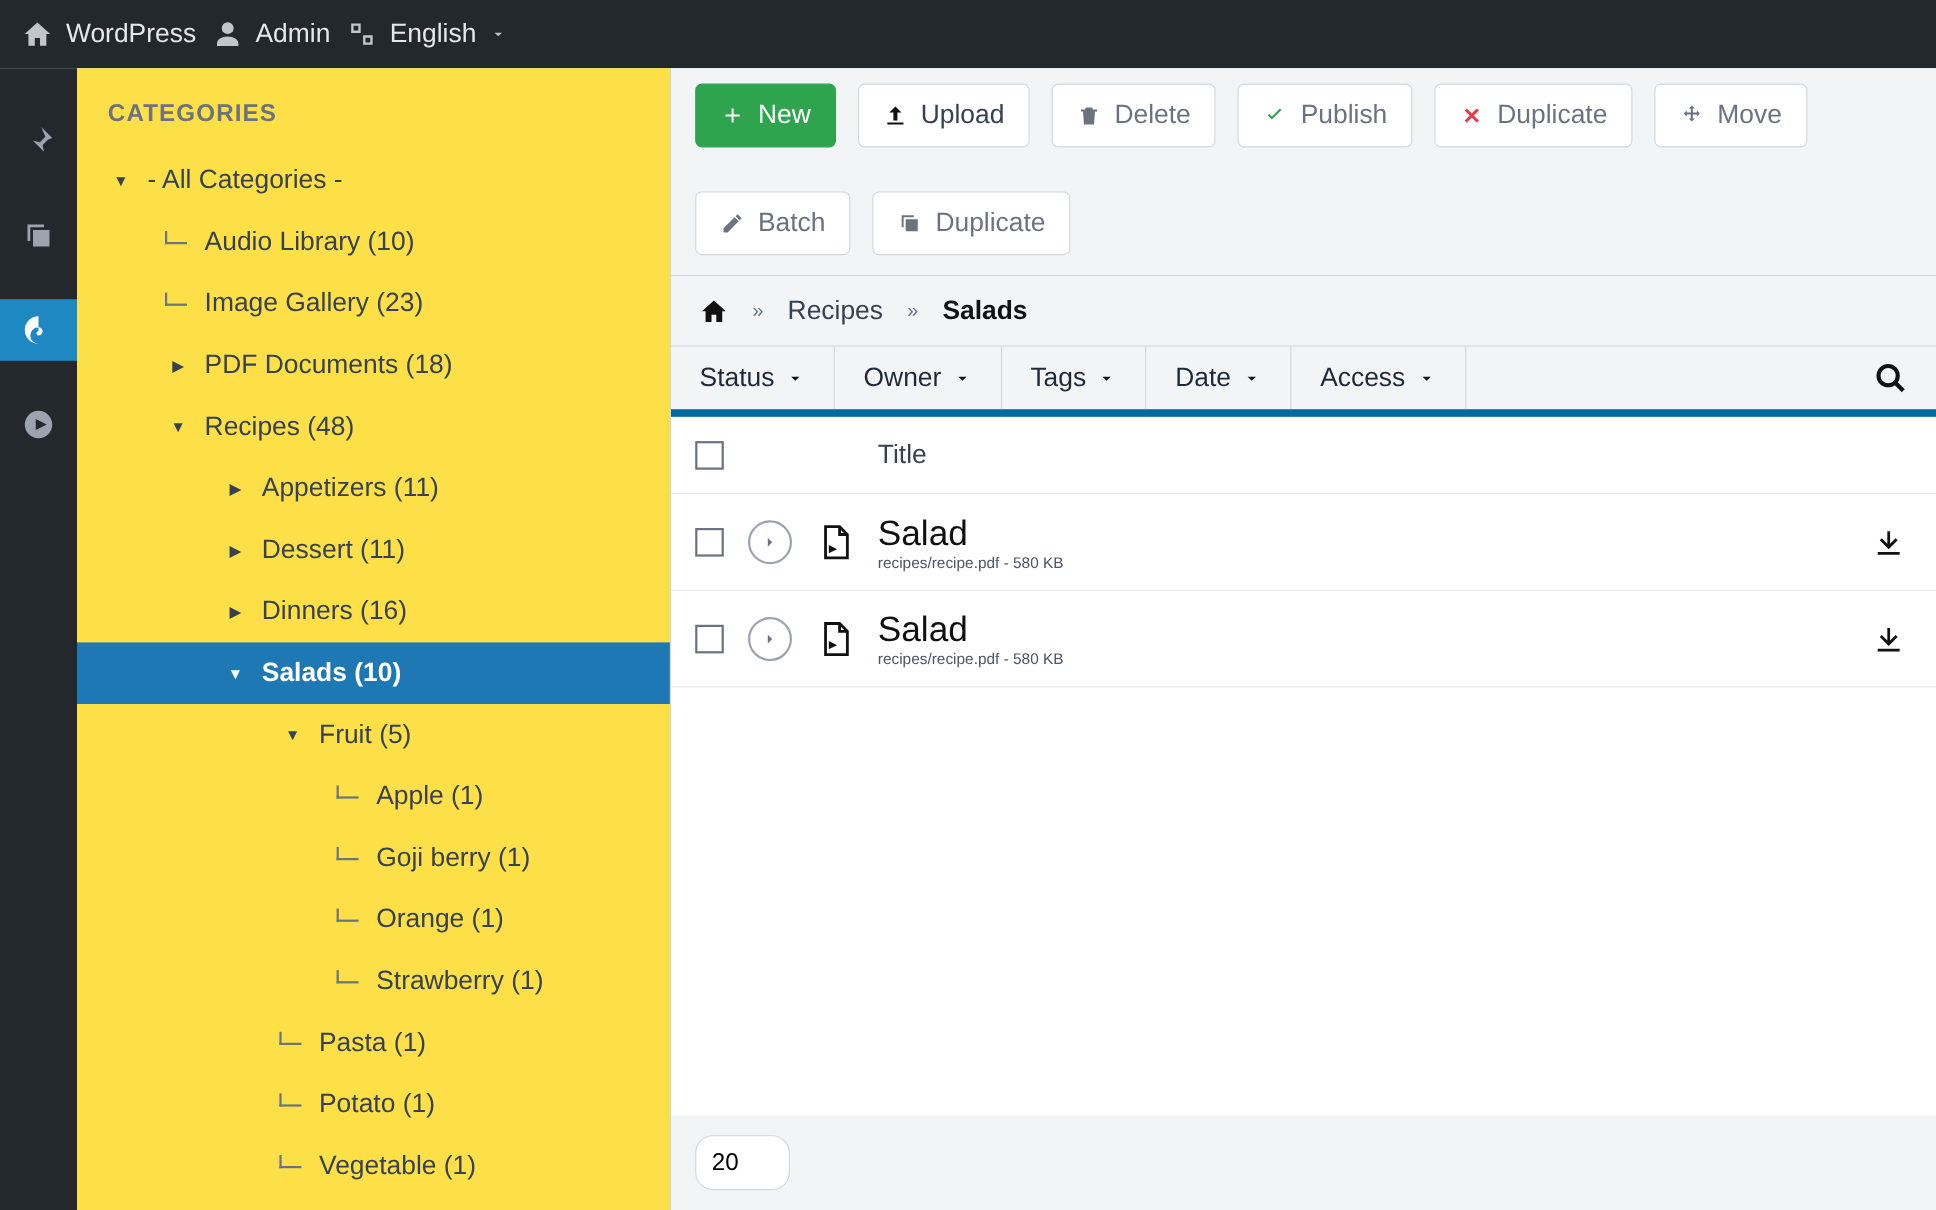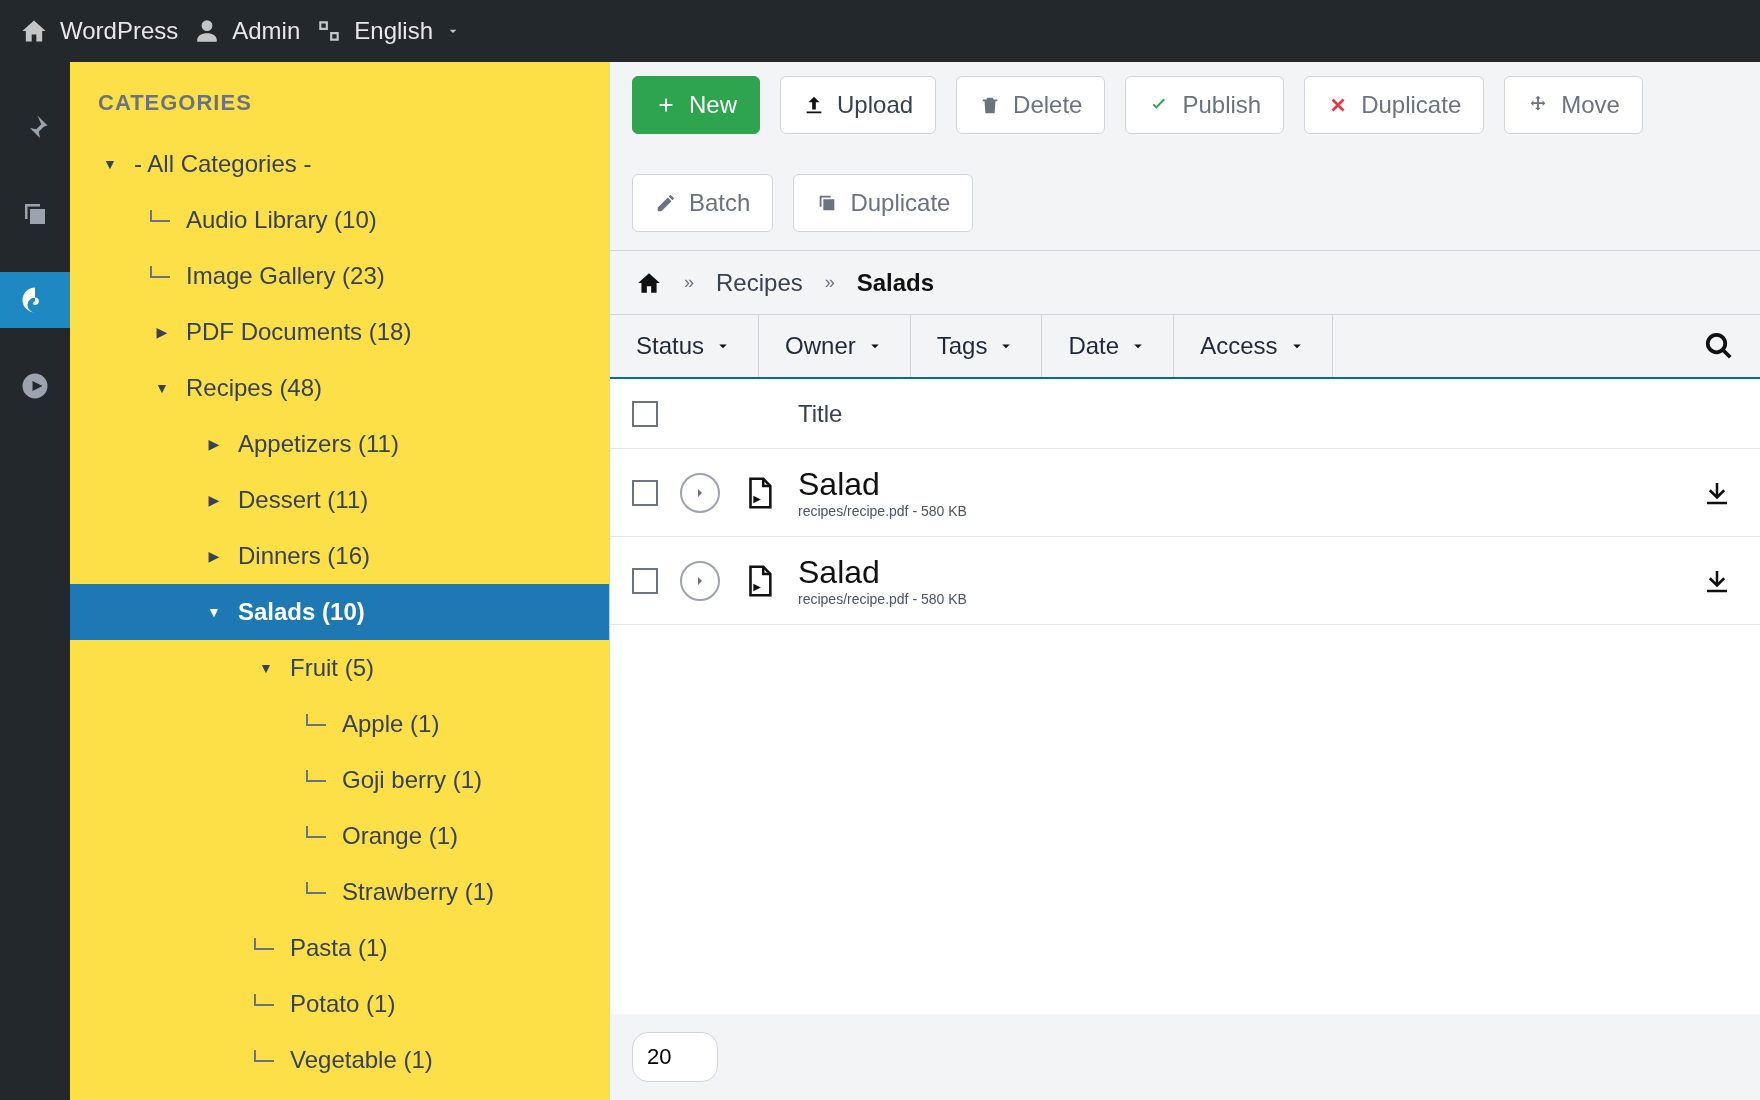--- a/index.html
+++ b/index.html
@@ -41,21 +41,21 @@
 .btn svg { width: 22px; height: 22px; }
 .btn.primary { background: #2ea44f; border-color: #2ea44f; color: #fff; }
 .btn.muted { color: #6b7280; }
 .btn .red { color: #e63946; }
 .btn .green { color: #2ea44f; }
 
 .breadcrumb { height: 64px; display: flex; align-items: center; gap: 22px; padding: 0 26px; font-size: 24px; color: #374151; border-bottom: 1px solid #d1d5db; }
 .breadcrumb .sep { color: #6b7280; font-size: 18px; }
 .breadcrumb .current { font-weight: 700; color: #111; }
 
-.filterbar { height: 64px; display: flex; align-items: center; border-bottom: 2px solid #0369a1; }
+.filterbar { height: 64px; display: flex; align-items: center; border-bottom: 7px solid #0369a1; }
 .filterbar .fbtn { border-right: 1px solid #d1d5db; height: 100%; padding: 0 26px; display: flex; align-items: center; gap: 10px; font-size: 24px; cursor: pointer; }
 .filterbar .fbtn:first-child { border-left: none; }
 .filterbar .srch { margin-left: auto; padding: 0 26px; }
 
 .table { flex: 1; background: #fff; overflow: auto; }
 .row { display: flex; align-items: center; height: 88px; border-bottom: 1px solid #e5e7eb; padding: 0 22px; gap: 22px; }
 .row.head { height: 70px; font-size: 24px; color: #374151; font-weight: 500; background:#fff; }
 .chk { width: 26px; height: 26px; border: 2px solid #6b7280; background: #fff; cursor: pointer; flex-shrink: 0; }
 .expander { width: 40px; height: 40px; border: 2px solid #9ca3af; border-radius: 50%; display: flex; align-items: center; justify-content: center; cursor: pointer; flex-shrink: 0; }
 .expander svg { width: 16px; height: 16px; fill: #6b7280; }

